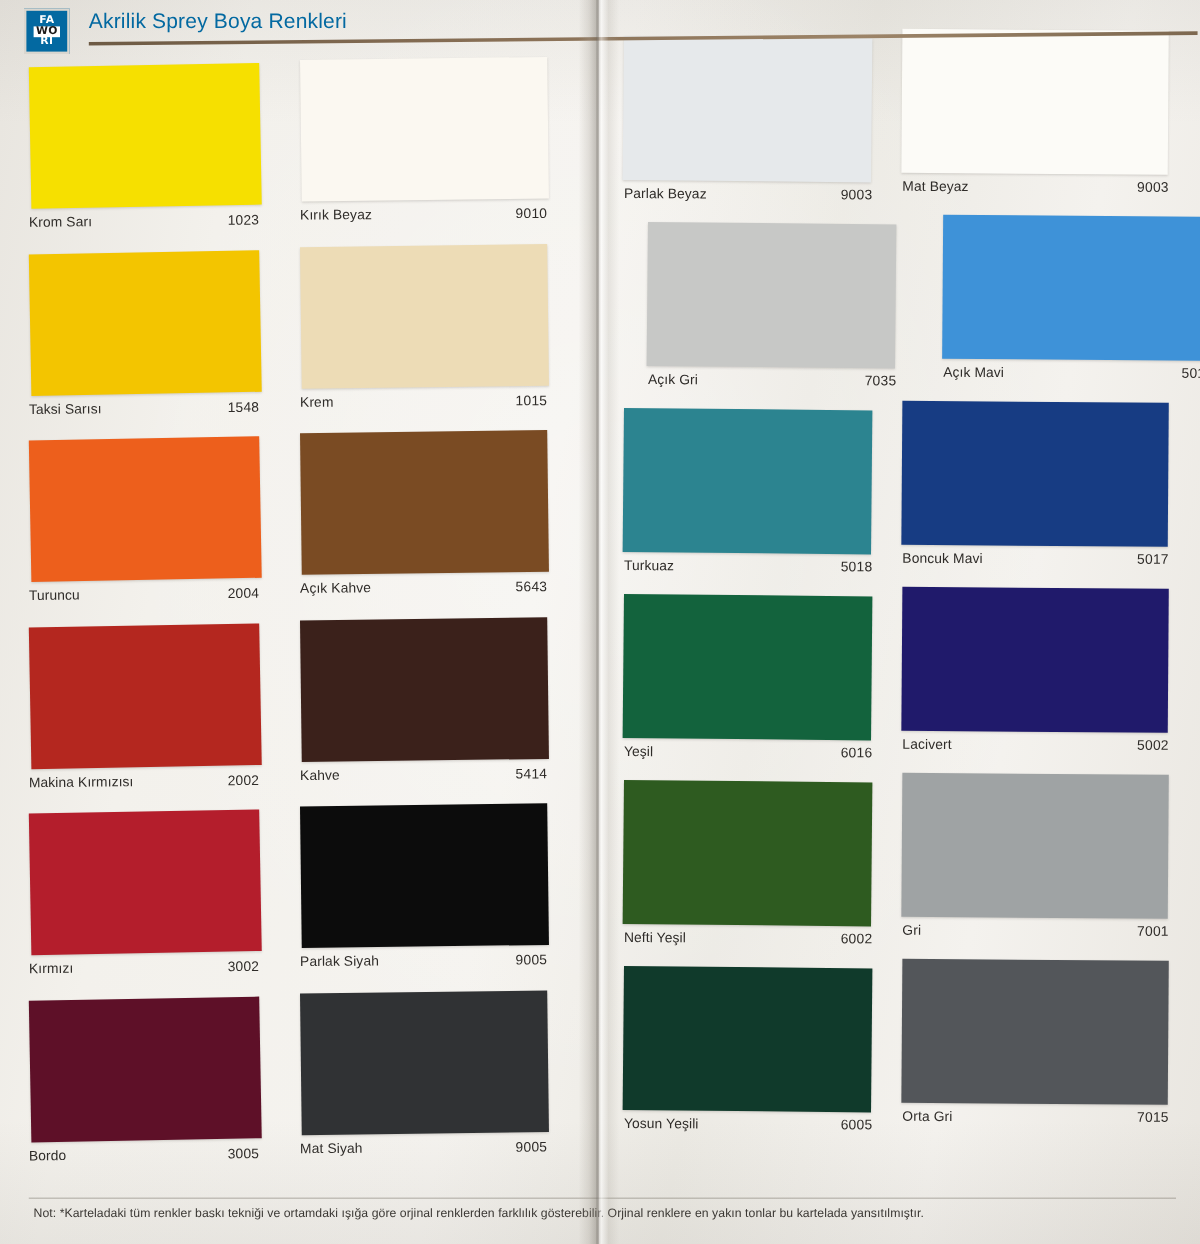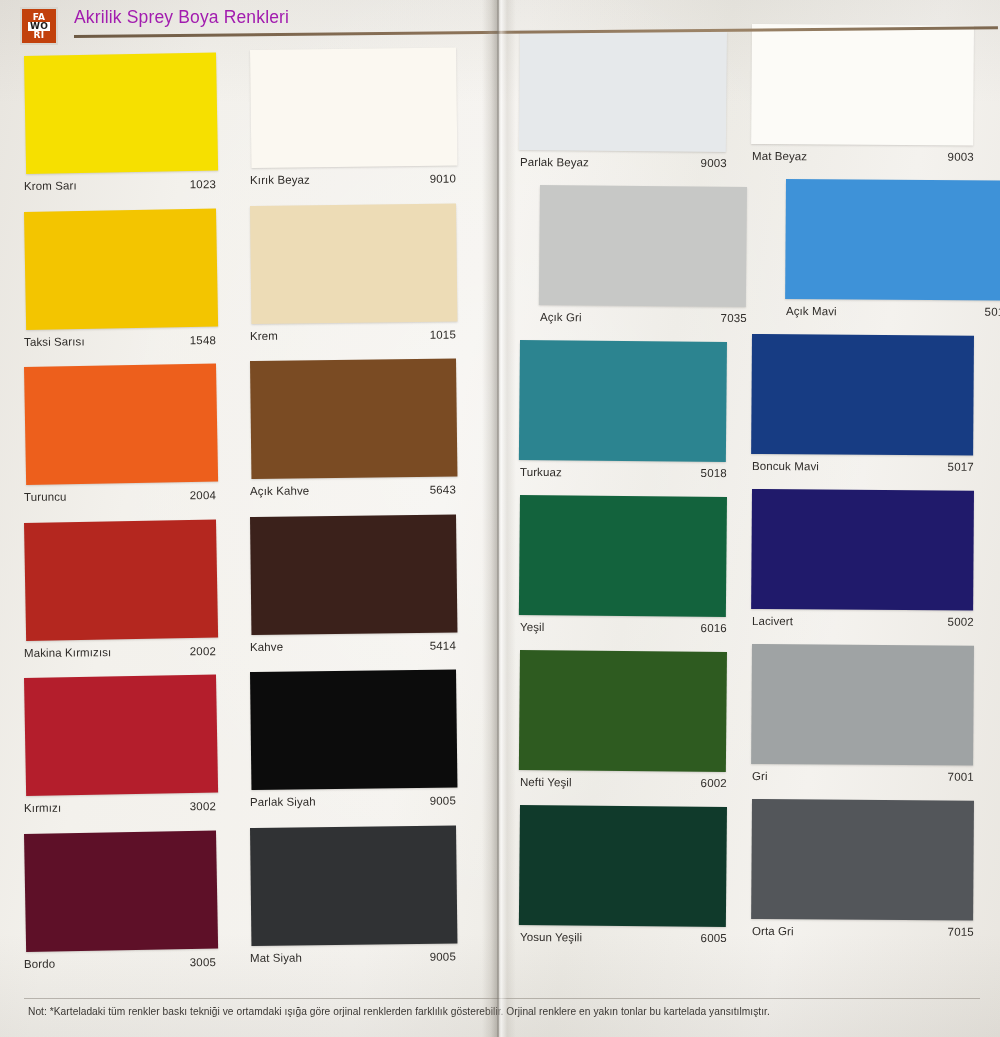--- a/index.html
+++ b/index.html
@@ -73,21 +73,21 @@
     width: 960px;
     height: 44px;
     z-index: 4;
   }
   .logo-box {
     position: absolute;
     left: 2px;
     top: 3px;
     width: 38px;
     height: 38px;
-    background: #c2410c;
+    background: #0369a1;
     border: 2px solid #d9d6cf;
     box-sizing: border-box;
     display: flex;
     flex-direction: column;
     align-items: center;
     justify-content: center;
     line-height: 1;
   }
   .logo-line {
     color: #ffffff;
@@ -101,21 +101,21 @@
   .logo-line.mid {
     background: #ffffff;
     color: #1c1a19;
     padding: 0 2px;
   }
   .page-title {
     position: absolute;
     left: 56px;
     top: 3px;
     font-size: 17.5px;
-    color: #a21caf;
+    color: #0369a1;
     letter-spacing: 0.15px;
     white-space: nowrap;
   }
   .title-rule {
     position: absolute;
     left: 56px;
     top: 31px;
     width: 924px;
     height: 3px;
     background: linear-gradient(90deg, #6d5a44 0%, #8a7157 40%, #9c8468 70%, #7d6850 100%);

